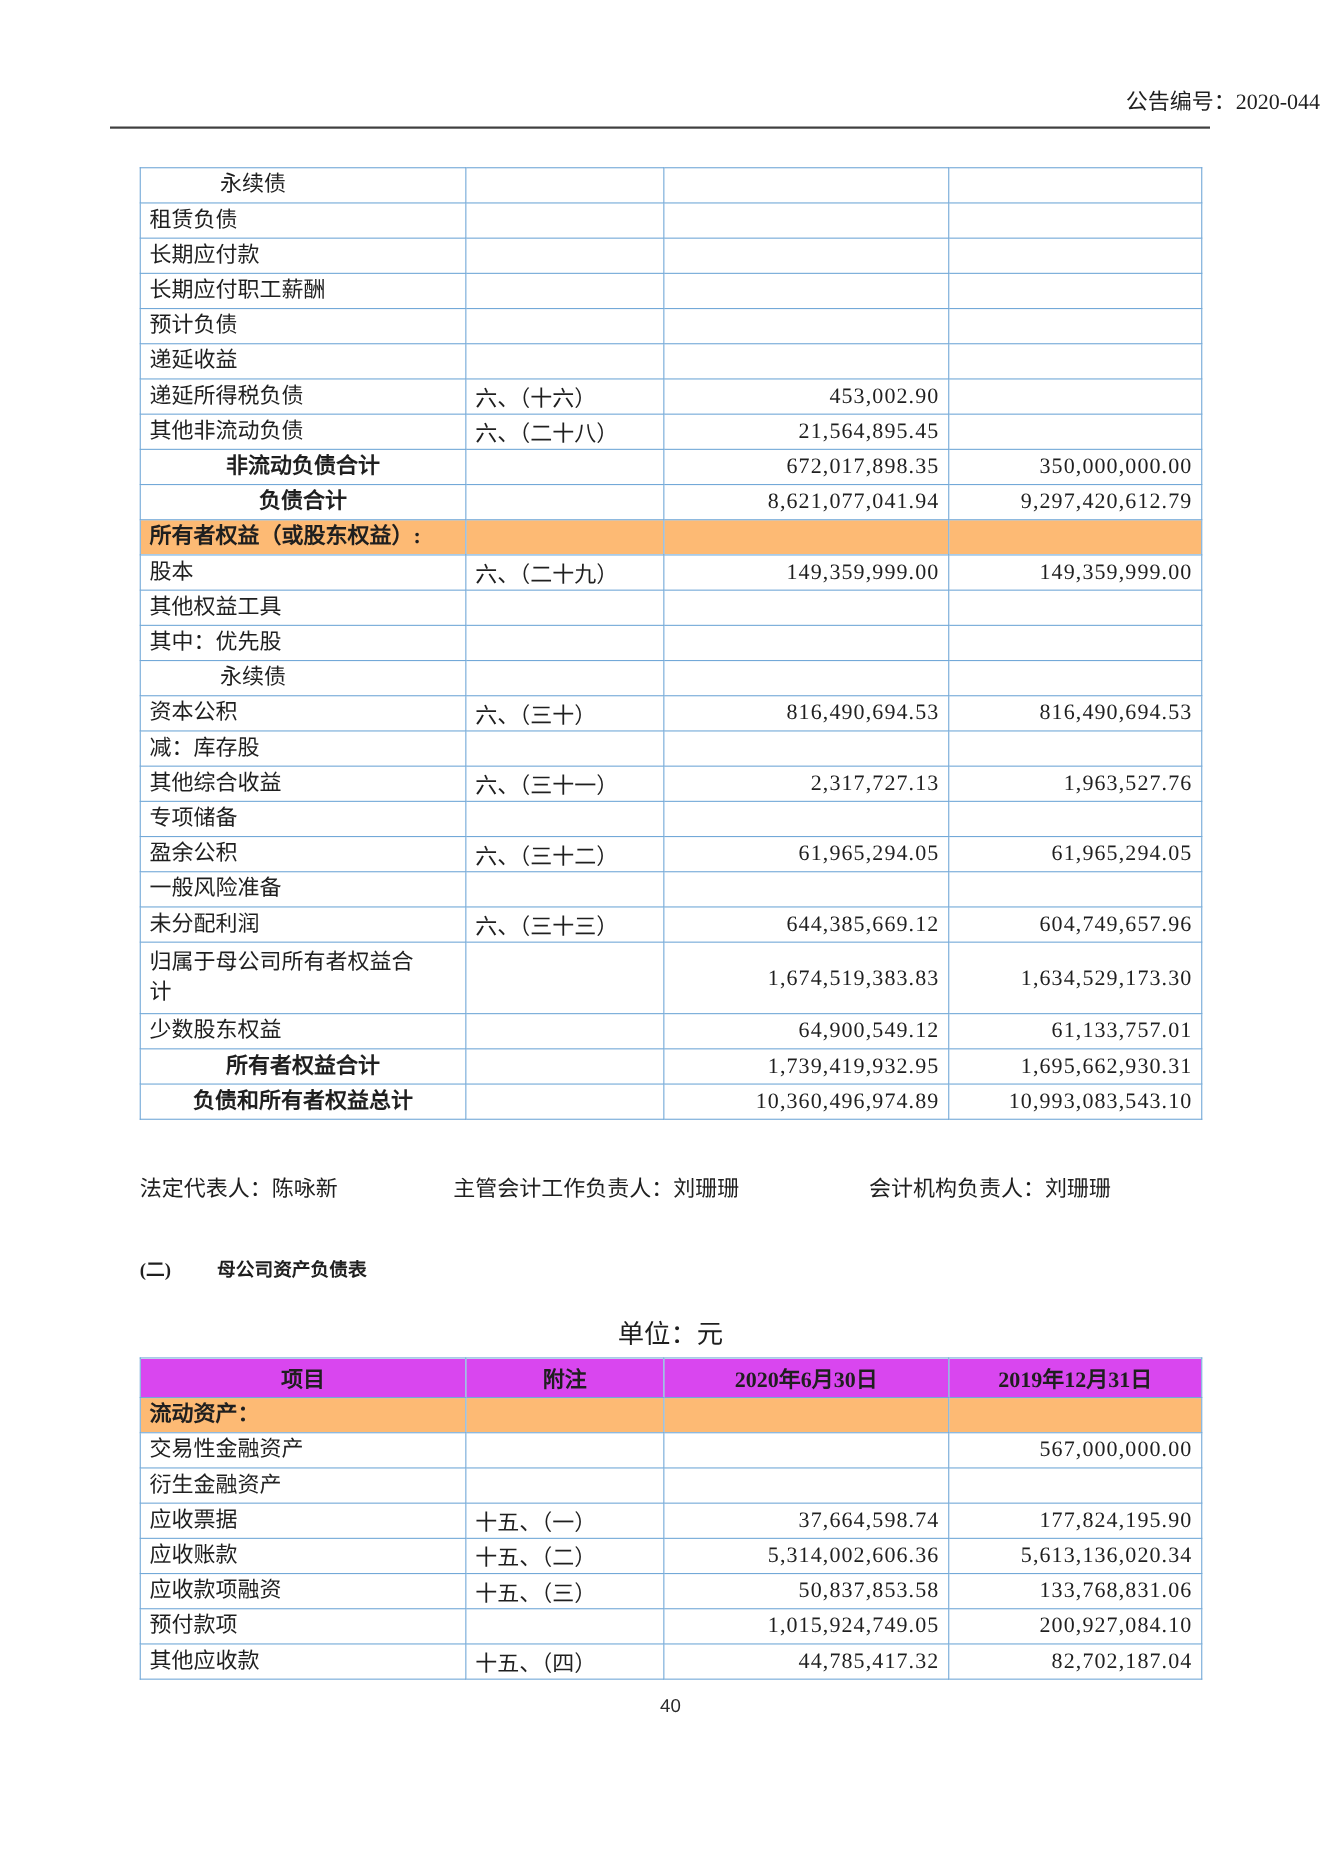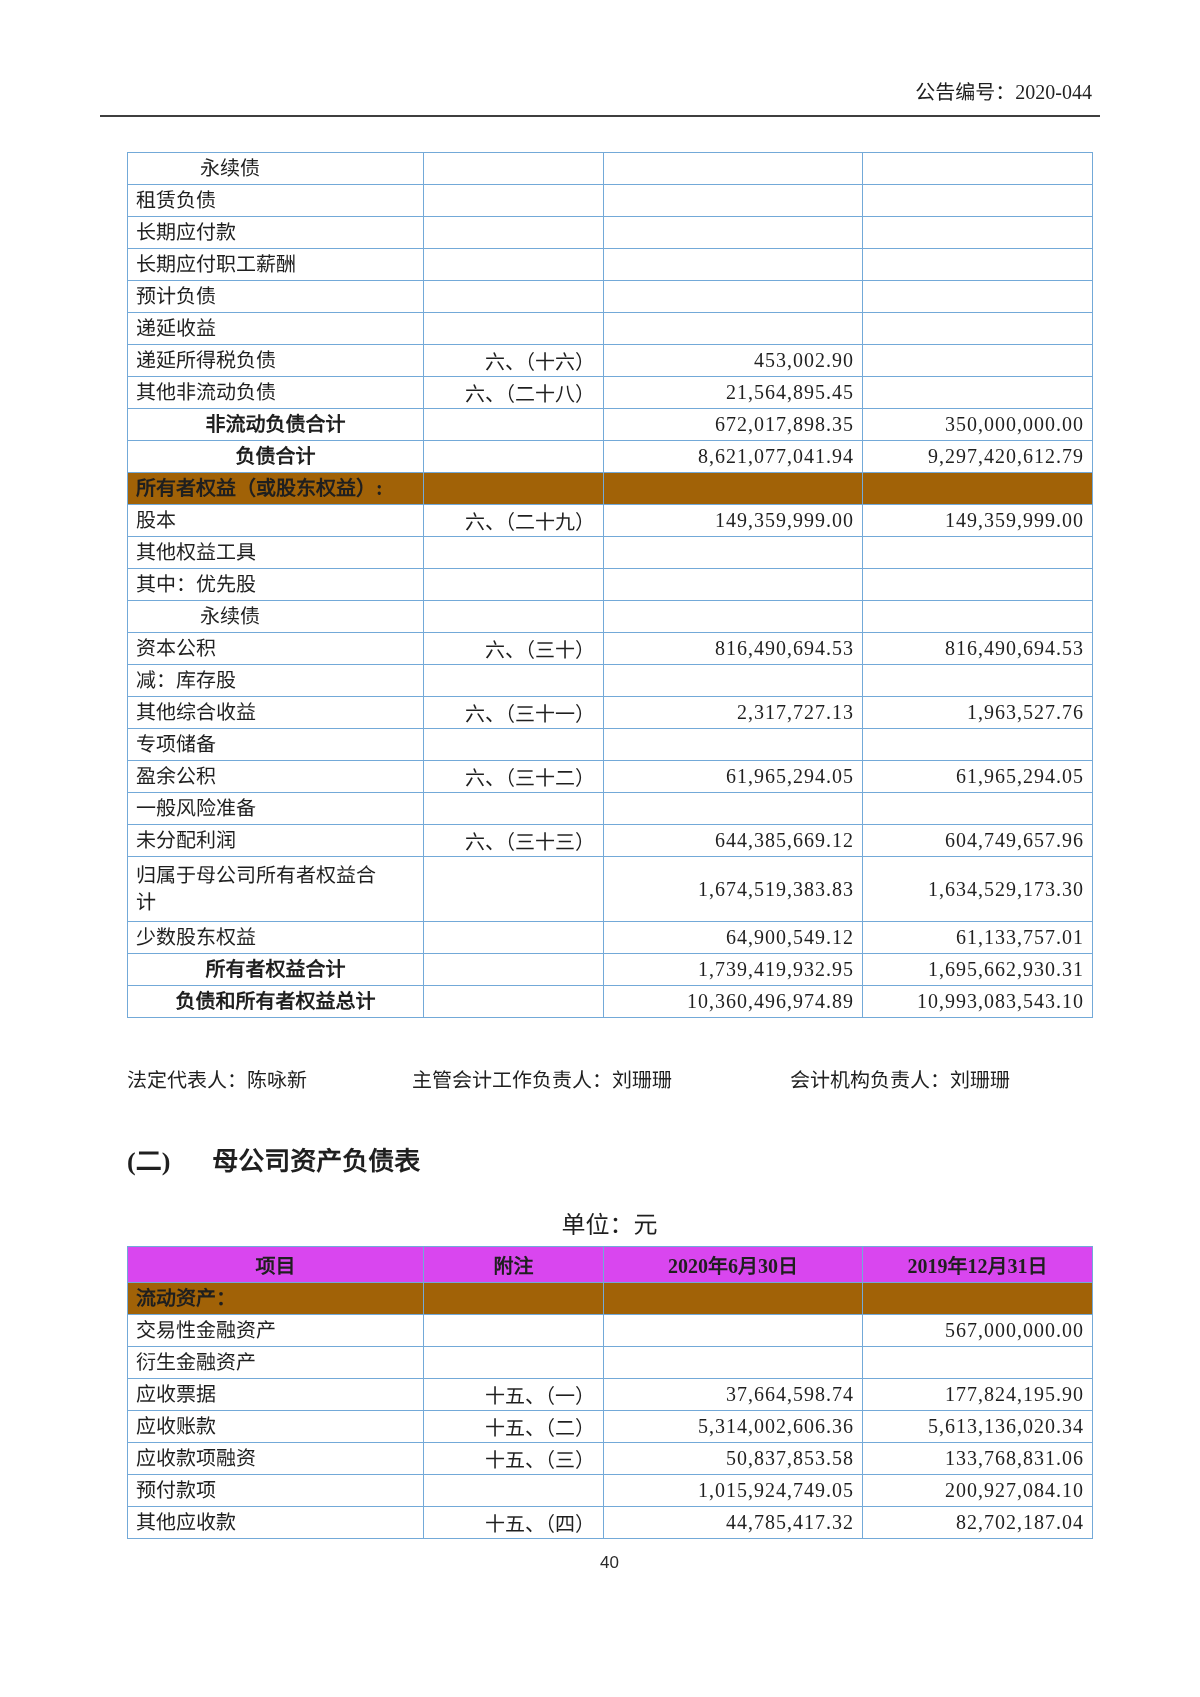--- a/index.html
+++ b/index.html
@@ -10,21 +10,20 @@
   body {
     width: 1200px;
     height: 1697px;
     position: relative;
     font-family: "Liberation Serif", "DejaVu Serif", serif;
     color: #1f1f1f;
     overflow: hidden;
   }
   .doc-number {
     padding-top: 76px;
-    margin-right: 108px;
     text-align: right;
     font-size: 20px;
   }
   .header-rule {
     border: none;
     border-top: 2px solid #3f3f3f;
     margin: 10px 100px 0 100px;
   }
   table.fin {
     border-collapse: collapse;
@@ -48,49 +47,49 @@
     text-align: center;
     height: 35px;
   }
   td.c-label {
     background: #d9d9d9;
     text-align: left;
     padding-left: 10px;
     white-space: pre-line;
     line-height: 1.35;
   }
-  td.c-note { text-align: right; }
+  td.c-note { text-align: left; }
   td.c-val {
     text-align: right;
     padding-right: 12px;
     letter-spacing: 1px;
   }
   tr.indent td.c-label { padding-left: 72px; }
   tr.subtotal td.c-label {
     text-align: center;
     font-weight: bold;
     padding-left: 8px;
   }
-  tr.section td { background: #a16207; }
+  tr.section td { background: #fdba74; }
   tr.section td.c-label { font-weight: bold; }
   tr.tall td { height: 64px; }
   .signatures {
     position: relative;
     margin: 46px 0 0 127px;
     width: 965px;
     height: 26px;
     font-size: 20px;
   }
   .signatures .sig { position: absolute; top: 0; white-space: nowrap; }
   .sig-1 { left: 0; }
   .sig-2 { left: 285px; }
   .sig-3 { left: 663px; }
   .section-heading {
     margin: 50px 0 0 127px;
-    font-size: 26px;
+    font-size: 17px;
     font-weight: bold;
   }
   .section-heading .heading-title { margin-left: 42px; }
   .unit-row {
     margin: 28px 0 6px 127px;
     width: 965px;
     text-align: center;
     font-size: 24px;
   }
   .page-number {

